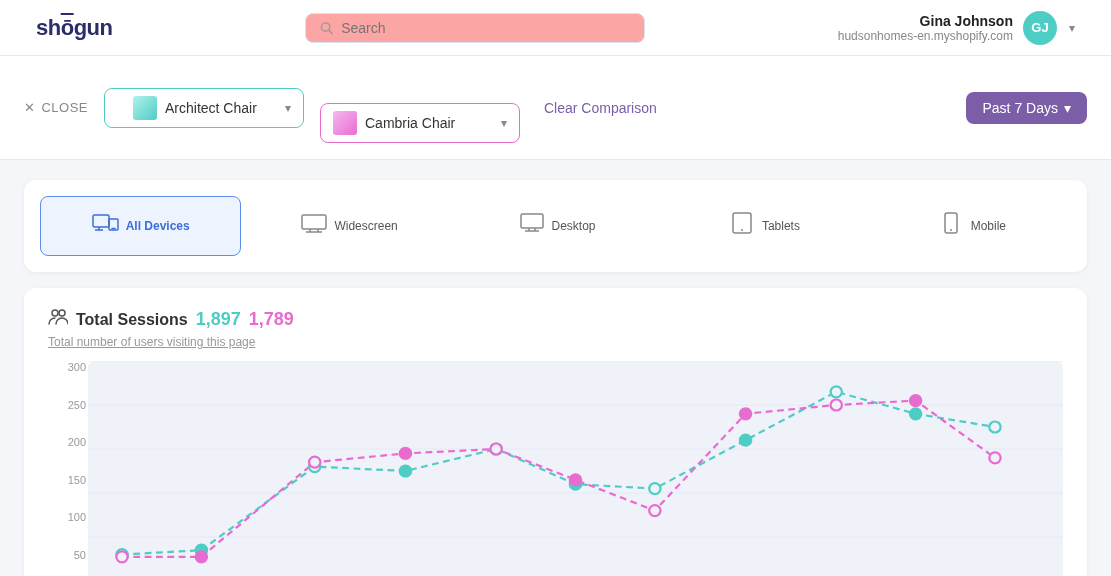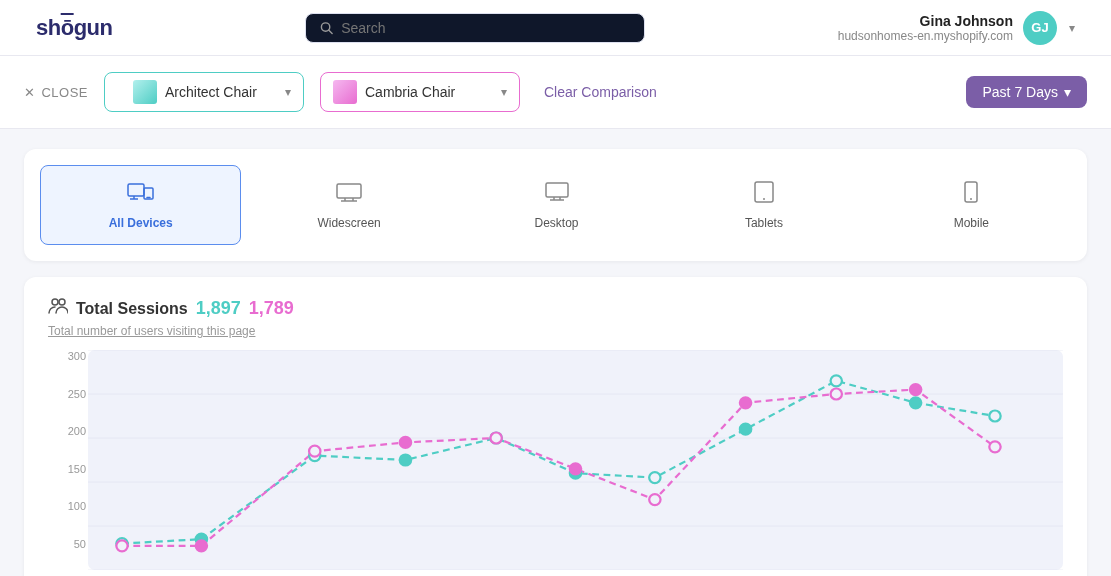--- a/index.html
+++ b/index.html
@@ -18,21 +18,21 @@
     .logo {
       font-size: 22px;
       font-weight: 700;
       color: #2c2c6c;
       letter-spacing: -0.5px;
     }
     .logo span { text-decoration: overline; }
     .search-bar {
       display: flex;
       align-items: center;
-      background: #0f172a;
+      background: #fca5a5;
       border: 1px solid #dde0ef;
       border-radius: 8px;
       padding: 6px 14px;
       width: 340px;
       gap: 8px;
     }
     .search-bar input {
       border: none;
       background: transparent;
       outline: none;
@@ -75,21 +75,21 @@
       display: flex; align-items: center;
       border: 1.5px solid;
       border-radius: 8px;
       padding: 7px 12px;
       min-width: 200px;
       background: #fff;
       cursor: pointer;
       gap: 8px;
     }
     .dropdown-selector.teal { border-color: #4ecdc4; padding-left: 28px; }
-    .dropdown-selector.pink { border-color: #e86cd0; }
+    .dropdown-selector.pink { border-color: #e86cd0; margin-top: 31px; }
     .page-thumbnail {
       width: 24px; height: 24px;
       background: #ddd;
       border-radius: 3px;
       display: flex; align-items: center; justify-content: center;
       font-size: 10px; color: #666; overflow: hidden;
     }
     .page-thumb-teal { background: linear-gradient(135deg, #b2f0ed, #4ecdc4); }
     .page-thumb-pink { background: linear-gradient(135deg, #f5b8f0, #e86cd0); }
     .selector-label { font-size: 14px; color: #333; font-weight: 500; flex: 1; }
@@ -118,21 +118,21 @@
       background: #fff;
       border-radius: 12px;
       padding: 16px;
       display: flex;
       gap: 8px;
       margin-bottom: 16px;
       box-shadow: 0 1px 4px rgba(0,0,0,0.06);
     }
     .device-tab {
       flex: 1;
-      display: flex; flex-direction: column; align-items: center; justify-content: center;
+      display: flex; align-items: center; justify-content: center;
       padding: 14px 10px;
       border-radius: 8px;
       cursor: pointer;
       border: none; background: transparent;
       gap: 6px;
     }
     .device-tab.active {
       background: #eef4ff;
       border: 1.5px solid #5b8dee;
     }

